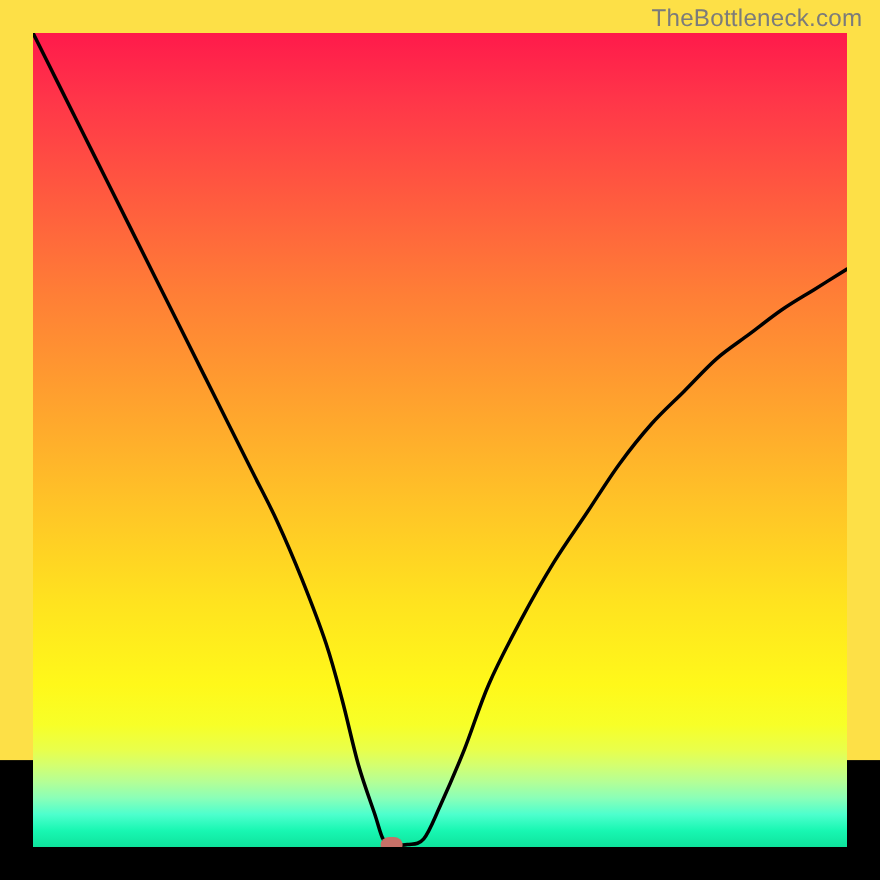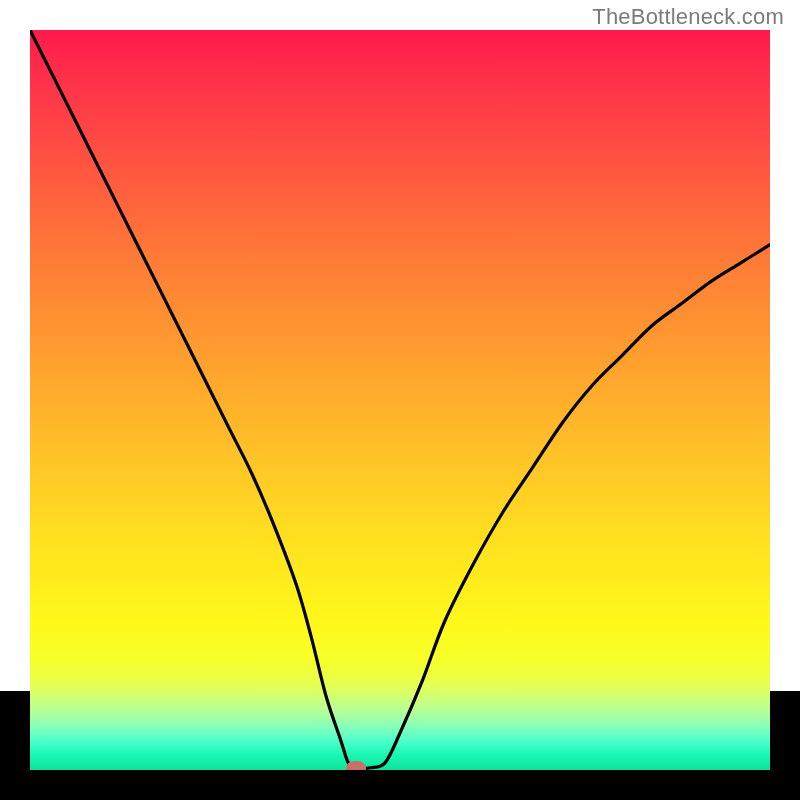--- a/index.html
+++ b/index.html
@@ -8,21 +8,21 @@
     width: 800px;
     height: 800px;
     background: #000;
     overflow: hidden;
     font-family: Arial, Helvetica, sans-serif;
   }
   .frame {
     position: relative;
     width: 800px;
     height: 691px;
-    background: #ffffff;
+    background: #fde047;
   }
   .watermark {
     position: absolute;
     top: 4px;
     right: 16px;
     color: #7b7b7b;
     font-size: 22px;
     font-weight: 500;
     letter-spacing: 0.2px;
     user-select: none;

